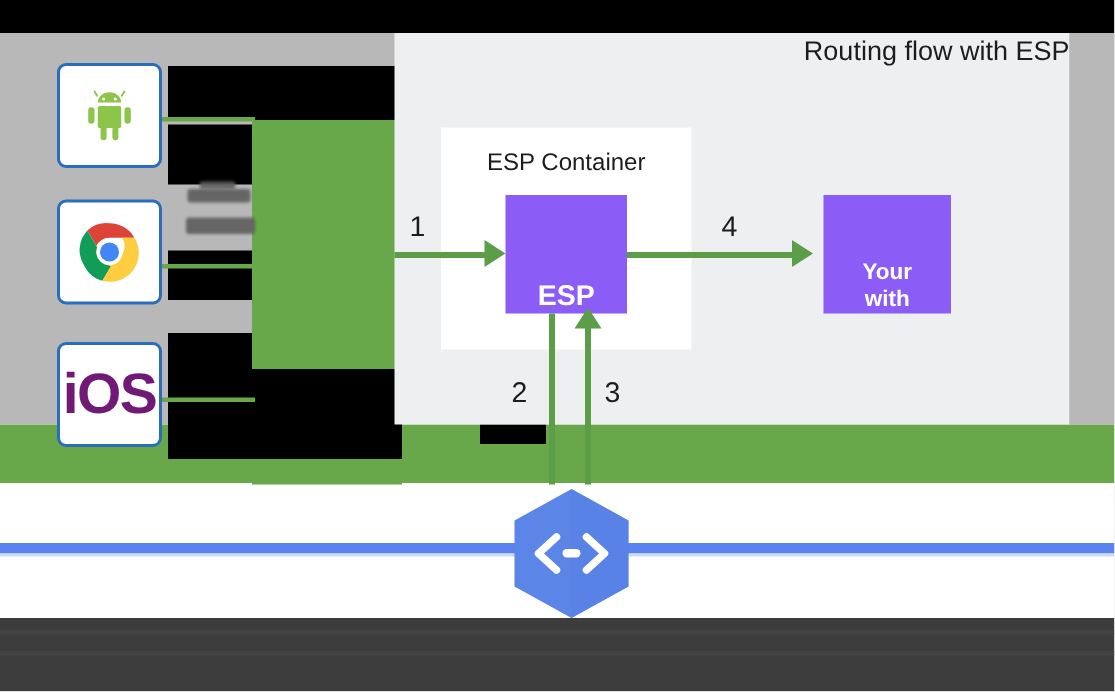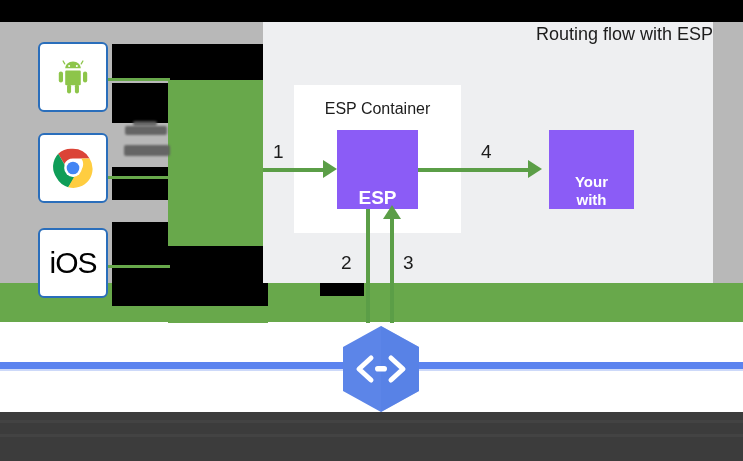--- a/index.html
+++ b/index.html
@@ -41,21 +41,21 @@
   .tile{
     position:absolute;width:70px;height:70px;background:#ffffff;
     border:2px solid #2a6ebb;border-radius:6px;
     display:flex;align-items:center;justify-content:center;
     box-sizing:border-box;
   }
   .tile-android{left:38px;top:42px;}
   .tile-chrome{left:38px;top:133px;}
   .tile-ios{left:38px;top:228px;}
   .tile-ios .ios-text{
-    font-size:30px;font-weight:normal;color:#000000;letter-spacing:-1px;
+    font-size:38px;font-weight:bold;color:#701a75;letter-spacing:-1px;
     font-family:"Liberation Sans","DejaVu Sans",sans-serif;
   }
   
   .stub{position:absolute;height:3px;background:#68a84b;}
 
   
   .panel{
     position:absolute;left:263px;top:22px;width:450px;height:261px;
     background:#eeeff1;
   }

